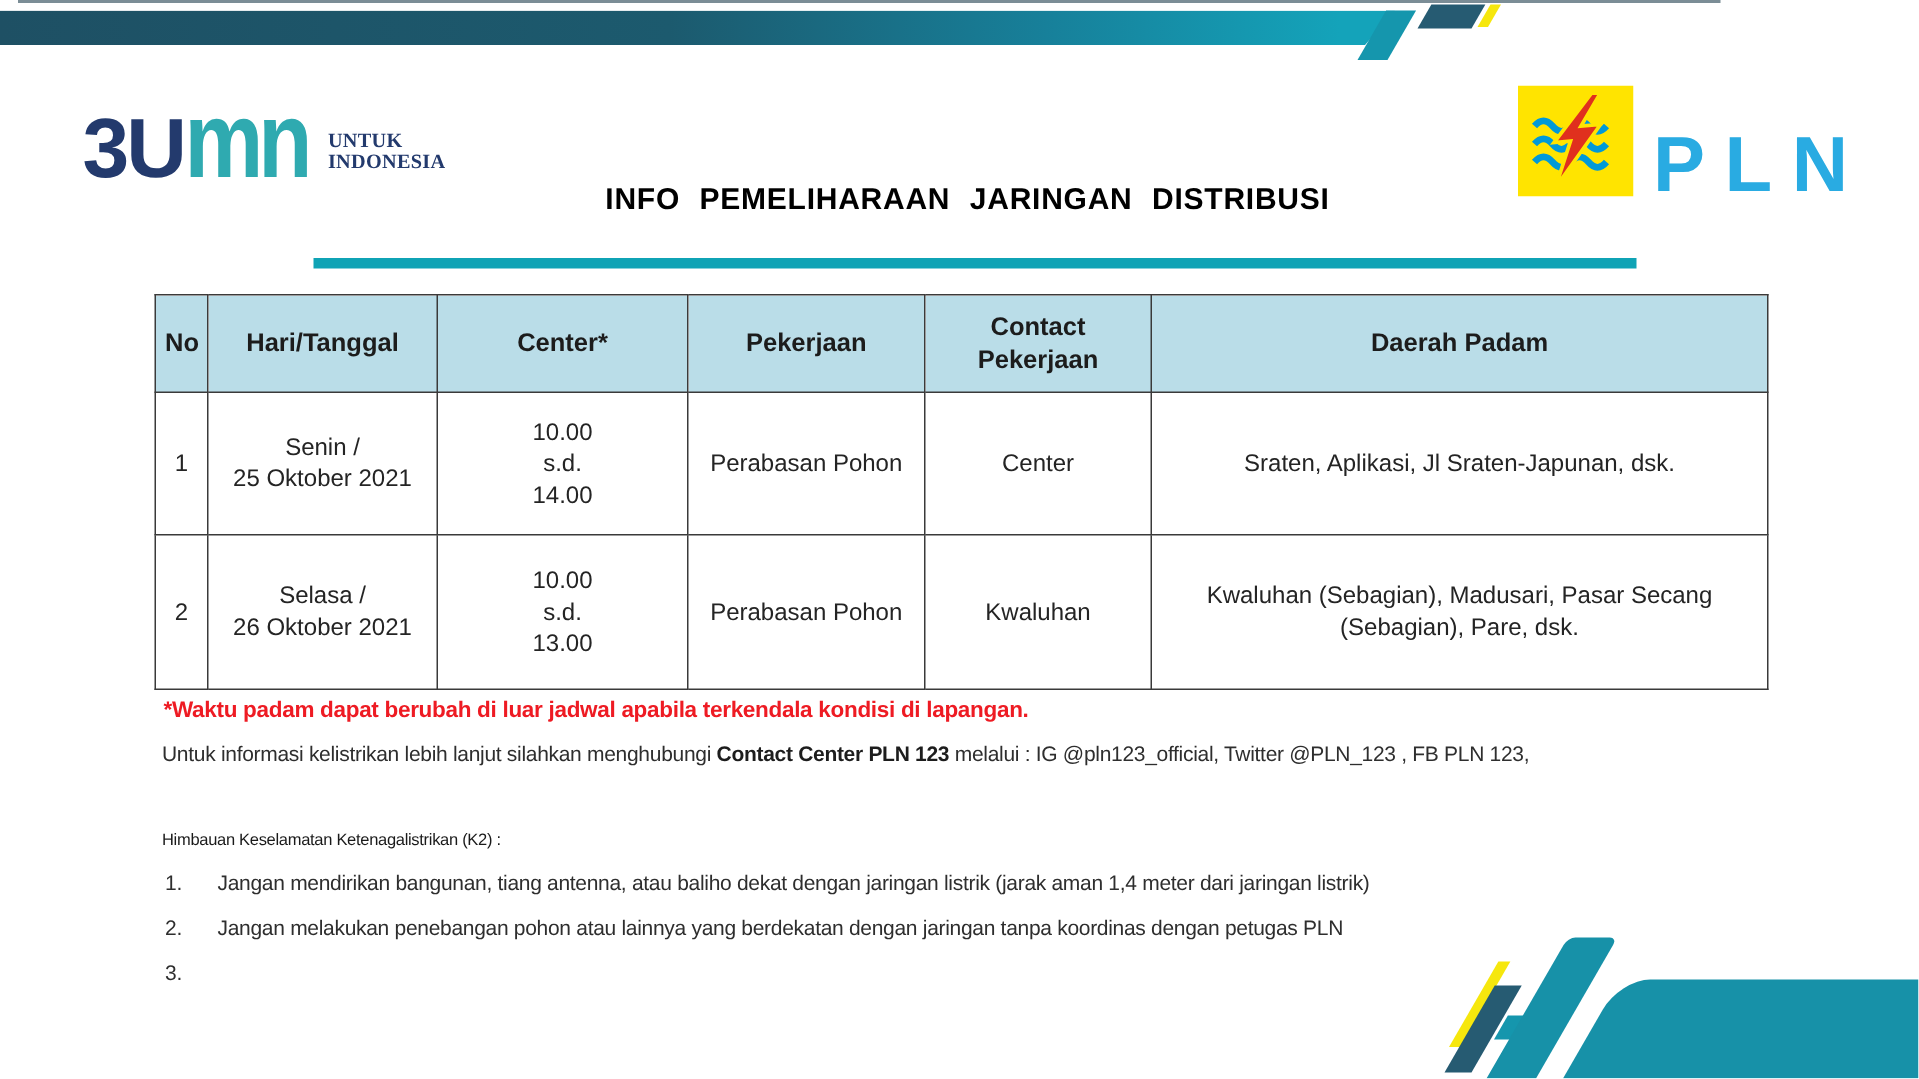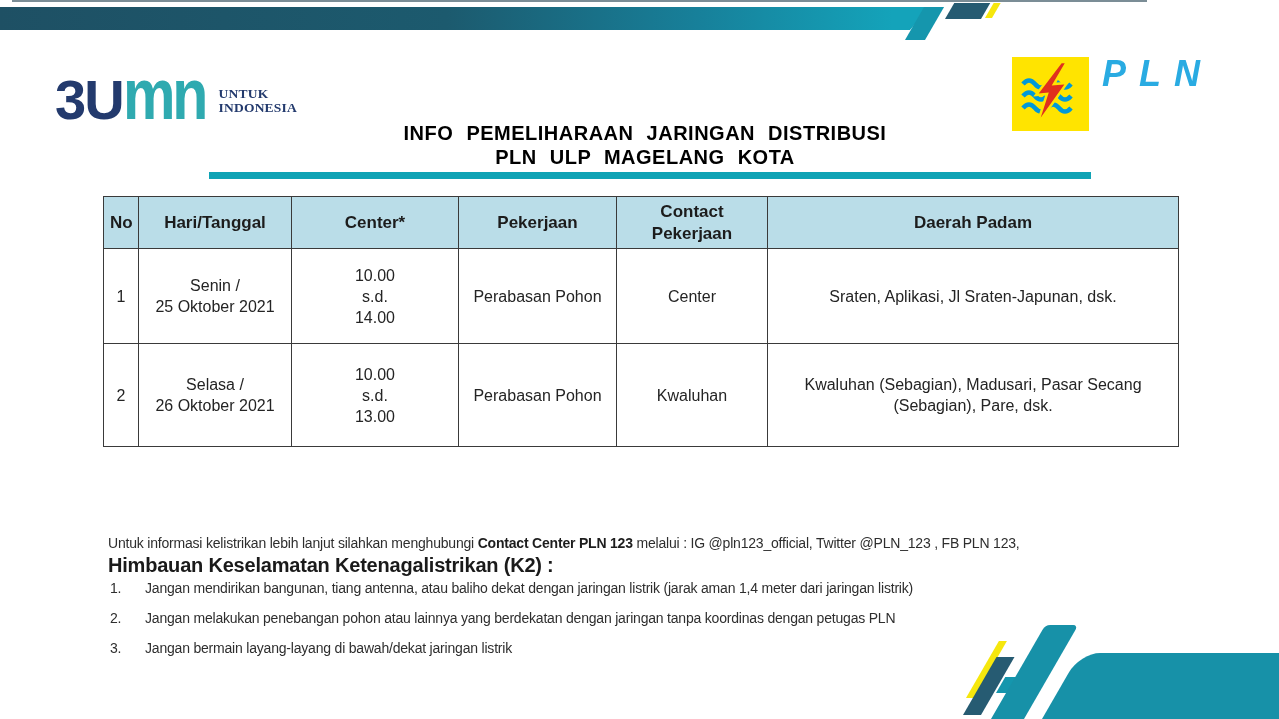--- a/index.html
+++ b/index.html
@@ -20,47 +20,47 @@
   
   .bumn{position:absolute;left:55px;top:58px;display:flex;align-items:center;}
   .bumn .word{line-height:1;white-space:nowrap;}
   .bumn .p1{font-weight:bold;font-size:56px;letter-spacing:-2px;color:var(--navy,#233a6d);}
   .bumn .p2{font-weight:bold;font-size:72px;letter-spacing:-4px;color:var(--logo_teal,#2faab0);
     display:inline-block;transform:scaleX(.82);transform-origin:left bottom;vertical-align:baseline;}
   .bumn .tagline{margin-left:-4px;margin-top:14px;font-weight:bold;font-size:13.5px;
     line-height:14.5px;color:var(--navy,#233a6d);letter-spacing:.2px;font-family:Liberation Serif, serif;}
 
   .pln-logo{position:absolute;left:1012px;top:57px;width:77px;height:74px;}
-  .pln-word{position:absolute;left:1102px;top:56px;font-weight:bold;font-size:36px;
-    letter-spacing:13px;color:var(--pln_blue,#29abe2);line-height:1;font-style:italic;}
+  .pln-word{position:absolute;left:1102px;top:84px;font-weight:bold;font-size:52px;
+    letter-spacing:13px;color:var(--pln_blue,#29abe2);line-height:1;}
 
   
   .title{position:absolute;left:200px;top:121px;width:890px;text-align:center;
     font-weight:bold;font-size:20px;line-height:24px;color:#000000;
     letter-spacing:.5px;word-spacing:7px;white-space:nowrap;}
   .title-underline{position:absolute;left:209px;top:172px;width:882px;height:7px;
     background:var(--accent_teal,#0fa3b5);}
 
   
   .sched{position:absolute;left:103px;top:196px;width:1075px;border-collapse:collapse;table-layout:fixed;}
   .sched th,.sched td{border:1px solid #3a3a3a;text-align:center;vertical-align:middle;
     white-space:pre-line;padding:2px 6px;overflow:hidden;}
   .sched th{background:var(--header_bg,#badde8);font-size:17px;font-weight:bold;color:#1c1c1c;line-height:22px;}
   .sched td{font-size:16px;color:#242424;line-height:21px;}
   .sched td.daerah{white-space:normal;}
-  tr.hrow{height:52px;} tr.r1{height:95px;} tr.r2{height:103px;}
+  tr.hrow{height:65px;} tr.r1{height:95px;} tr.r2{height:103px;}
 
   
   .disclaimer{position:absolute;left:109px;top:465px;font-weight:bold;font-size:15px;
     color:var(--red,#ee1b23);white-space:nowrap;letter-spacing:-.2px;}
   .contact{position:absolute;left:108px;top:489px;font-size:14px;color:#2e2e2e;
     line-height:27px;letter-spacing:-.2px;}
-  .contact .line{white-space:nowrap;margin-top:41px;}
+  .contact .line{white-space:nowrap;}
   .contact b{color:#1d1d1d;}
-  .k2-heading{position:absolute;left:108px;top:554px;font-weight:bold;font-size:20px;
+  .k2-heading{position:absolute;left:108px;top:554px;font-weight:normal;font-size:11px;
     color:#1a1a1a;white-space:nowrap;letter-spacing:-.2px;}
   .k2-list{position:absolute;left:110px;top:579px;font-size:14px;color:#2e2e2e;letter-spacing:-.2px;}
   .k2-item{display:flex;margin-bottom:12px;line-height:18px;white-space:nowrap;}
   .k2-item .num{width:35px;flex:0 0 35px;}
 
   
   .bot-yellow{left:966px;top:641px;width:8px;height:57px;background:var(--deco_yellow,#f6e70d);}
   .bot-dark{left:963px;top:657px;width:18px;height:58px;background:var(--deco_dark,#265b72);}
   .bot-small-teal{left:996px;top:677px;width:13px;height:16px;background:var(--deco_teal,#1596ad);}
   .bot-big-slash{left:991px;top:625px;width:33px;height:94px;background:var(--deco_big,#1791a8);
@@ -93,21 +93,20 @@
       <path d="M11 27 q6 -7 12 0 t12 0 t12 0 t12 0"></path>
       <path d="M11 39 q6 -7 12 0 t12 0 t12 0 t12 0"></path>
       <path d="M11 51 q6 -7 12 0 t12 0 t12 0 t12 0"></path>
     </g>
     <polygon points="49,5 24,38 35,37 25,68 55,26 42,27 55,5" fill="#e0301e" stroke="#ffe400" stroke-width="2.5"></polygon>
   </svg>
   <div class="pln-word">PLN</div>
 
   <div class="title">
     <div>INFO PEMELIHARAAN JARINGAN DISTRIBUSI</div>
-    <div>PLN ULP MAGELANG KOTA</div>
   </div>
   <div class="title-underline"></div>
 
   <table class="sched">
     <colgroup>
       <col style="width:35px">
         <col style="width:153px">
         <col style="width:167px">
       <col style="width:158px">
         <col style="width:151px">
@@ -141,39 +140,39 @@
         <td>10.00
 s.d.
 13.00</td>
         <td>Perabasan Pohon</td>
         <td>Kwaluhan</td>
         <td class="daerah">Kwaluhan (Sebagian), Madusari, Pasar Secang (Sebagian), Pare, dsk.</td>
       </tr>
     </tbody>
   </table>
 
+  <div class="disclaimer">*Waktu padam dapat berubah di luar jadwal apabila terkendala kondisi di lapangan.</div>
 
   <div class="contact">
     <div class="line"><span>Untuk informasi kelistrikan lebih lanjut silahkan menghubungi </span><b>Contact Center PLN 123</b><span> melalui : IG @pln123_official, Twitter @PLN_123 , FB PLN 123,</span></div>
   </div>
 
   <div class="k2-heading">Himbauan Keselamatan Ketenagalistrikan (K2) :</div>
 
   <div class="k2-list">
     <div class="k2-item">
       <span class="num">1.</span>
       <span class="txt">Jangan mendirikan bangunan, tiang antenna, atau baliho dekat dengan jaringan listrik (jarak aman 1,4 meter dari jaringan listrik)</span>
     </div>
     <div class="k2-item">
       <span class="num">2.</span>
       <span class="txt">Jangan melakukan penebangan pohon atau lainnya yang berdekatan dengan jaringan tanpa koordinas dengan petugas PLN</span>
     </div>
     <div class="k2-item">
       <span class="num">3.</span>
-      <span class="txt">Jangan bermain layang-layang di bawah/dekat jaringan listrik</span>
     </div>
   </div>
 
   <div class="skew bot-yellow"></div>
   <div class="skew bot-dark"></div>
   <div class="skew bot-small-teal"></div>
   <div class="skew bot-big-slash"></div>
   <div class="skew bot-big-bar"></div>
 
 </div>

